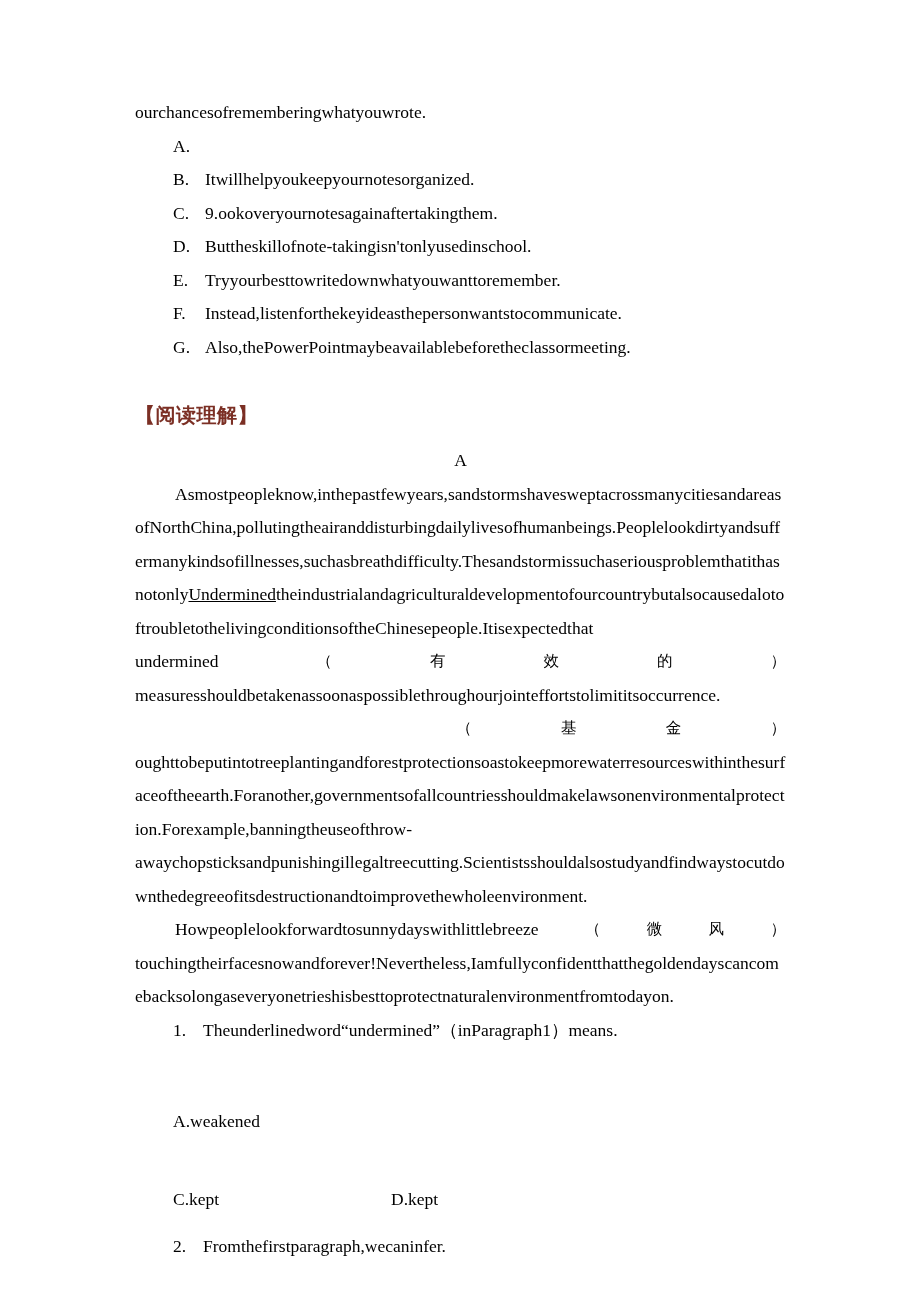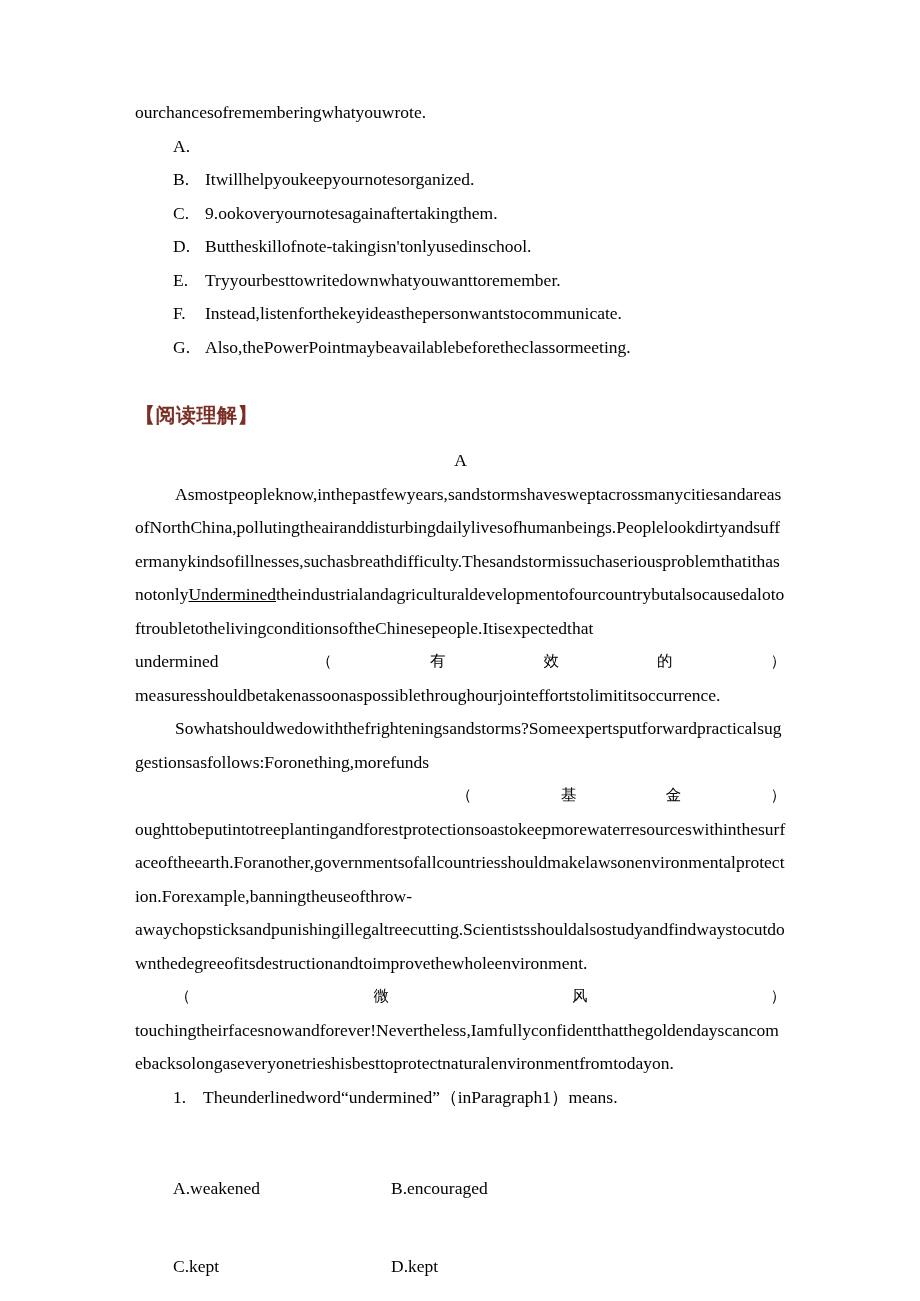--- a/index.html
+++ b/index.html
@@ -180,53 +180,52 @@
       <span>undermined</span>
       <span class="gloss-cn">（</span>
       <span class="gloss-cn">有</span>
       <span class="gloss-cn">效</span>
       <span class="gloss-cn">的</span>
       <span class="gloss-cn">）</span>
     </div>
 
     <p class="para-just">measuresshouldbetakenassoonaspossiblethroughourjointeffortstolimititsoccurrence.</p>
 
-    <p class="para-just indent">Sowhatshouldwedowiththefrighteningsandstorms?Someexpertsputforwardpracticalsuggestionsasfollows:Foronething,morefunds</p>
 
     <div class="spread-line">
       <span style="width:232px;flex:0 0 232px"> </span>
       <span class="gloss-cn">（</span>
       <span class="gloss-cn">基</span>
       <span class="gloss-cn">金</span>
       <span class="gloss-cn">）</span>
     </div>
 
     <p class="para-just">oughttobeputintotreeplantingandforestprotectionsoastokeepmorewaterresourceswithinthesurfaceoftheearth.Foranother,governmentsofallcountriesshouldmakelawsonenvironmentalprotection.Forexample,banningtheuseofthrow-</p>
 
     <p class="para-just">awaychopsticksandpunishingillegaltreecutting.Scientistsshouldalsostudyandfindwaystocutdownthedegreeofitsdestructionandtoimprovethewholeenvironment.</p>
 
     <div class="spread-line" style="padding-left:40px;box-sizing:border-box;">
+      <span>Howpeoplelookforwardtosunnydayswithlittlebreeze</span>
       <span class="gloss-cn">（</span>
       <span class="gloss-cn">微</span>
       <span class="gloss-cn">风</span>
       <span class="gloss-cn">）</span>
     </div>
 
     <p class="para-just">touchingtheirfacesnowandforever!Nevertheless,Iamfullyconfidentthatthegoldendayscancomebacksolongaseveryonetrieshisbesttoprotectnaturalenvironmentfromtodayon.</p>
 
     <div class="q-row">
       <span class="q-num">1.</span>
       <span class="q-text">Theunderlinedword“undermined”（inParagraph1）means.</span>
     </div>
 
     <div class="gap-sm"></div>
 
     <div class="choice-row">
       <span class="choice-col">A.weakened</span>
-      <span class="choice-col">B.encouraged</span>
     </div>
     <div class="choice-row">
       <span class="choice-col">C.kept</span>
       <span class="choice-col">D.kept</span>
     </div>
 
     <div class="gap-sm"></div>
 
     <div class="q-row">
       <span class="q-num">2.</span>

